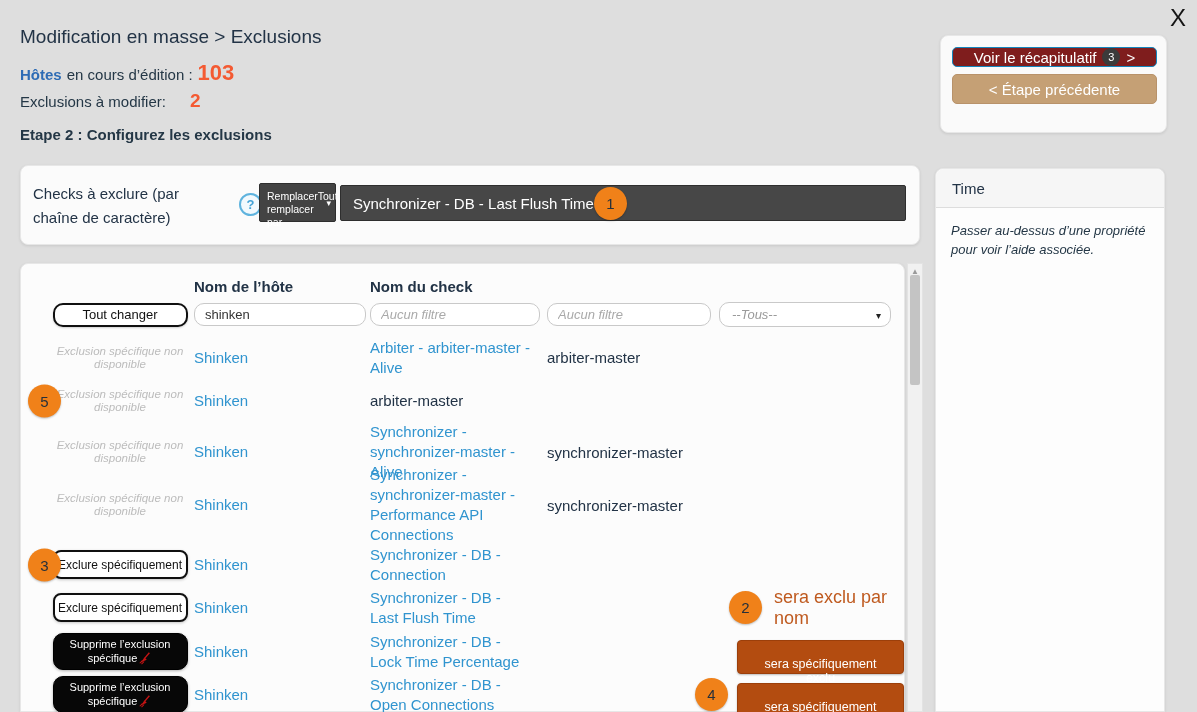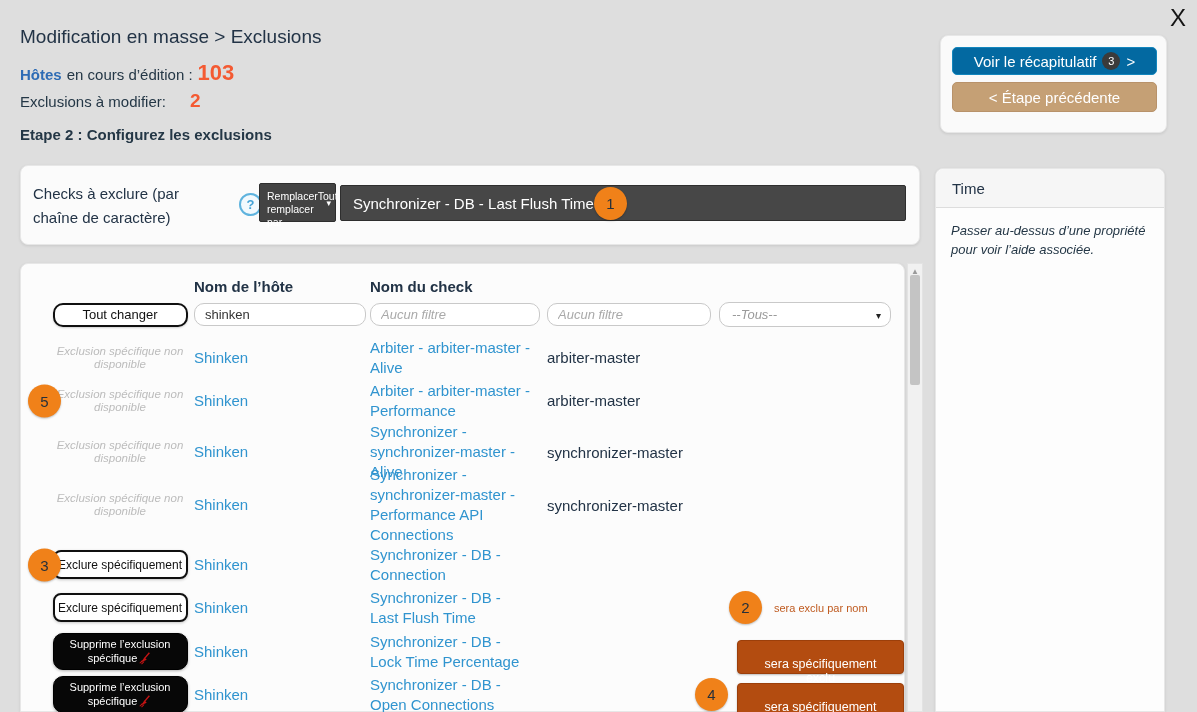--- a/index.html
+++ b/index.html
@@ -30,22 +30,22 @@
   .hosts-line .lnk { color:#2e6cb5; font-weight:600; text-decoration:none; cursor:pointer; }
   .num-big { color:#f45a32; font-size:22px; font-weight:600; }
   .excl-line { position:absolute; left:20px; top:90px; font-size:15px; display:flex; align-items:baseline; gap:24px; }
   .num-mid { color:#f45a32; font-size:19px; font-weight:600; }
   .step-line { position:absolute; left:20px; top:126px; font-size:15px; font-weight:700; }
 
   
   .nav-card { left:940px; top:35px; width:227px; height:98px; background:#fafafa; }
   .btn-primary {
     display:flex; align-items:center; justify-content:center; gap:6px;
-    margin:11px 11px 0 11px; height:28px; width:205px;
-    background:#0369a1; border:1px solid #1386bd; border-radius:5px;
+    margin:11px 11px 0 11px; height:20px; width:205px;
+    background:#7f1d1d; border:1px solid #1386bd; border-radius:5px;
     color:#fff; font-size:15px; cursor:pointer; font-family:inherit;
   }
   .btn-primary .count-pill {
     background:#3b3b3b; color:#fff; width:18px; height:18px; border-radius:50%;
     font-size:11px; display:inline-flex; align-items:center; justify-content:center;
   }
   .btn-tan {
     display:flex; align-items:center; justify-content:center;
     margin:7px 11px 0 11px; height:30px; width:205px;
     background:#c5a075; border:1px solid #b8926a; border-radius:5px;
@@ -129,21 +129,21 @@
     width:135px; min-height:37px; margin:0 auto; display:block;
     background:#070707; border:1px solid #000; border-radius:10px;
     font-size:11px; line-height:13px; color:#fff; cursor:pointer; font-family:inherit;
     padding:4px 6px; box-shadow:0 1px 3px rgba(0,0,0,.3);
   }
   .btn-remove svg { vertical-align:-3px; margin-left:1px; }
   .status-cell { display:flex; align-items:center; }
   .pad34 { padding-left:34px; gap:12px; }
   .pad42 { padding-left:42px; }
   .gap9 { gap:9px; }
-  .status-note { color:#bf5a1f; font-size:11px; }
+  .status-note { color:#bf5a1f; font-size:18px; }
   .btn-status {
     height:24px; padding:16px 14px; background:#b34c10; border:1px solid #9c3f0a; border-radius:4px;
     color:#fff; font-size:12.5px; cursor:pointer; font-family:inherit; box-shadow:0 1px 2px rgba(0,0,0,.25);margin-top:11px;
   }
 
   
   .vscroll { position:absolute; left:907px; top:263px; width:16px; height:449px; background:#f1f1f1; border:1px solid #e3e3e3; }
   .vscroll .arrow { display:block; text-align:center; font-size:8px; color:#9a9a9a; padding-top:3px; }
   .vscroll .thumb { position:absolute; left:2px; top:11px; width:10px; height:110px; background:#c4c4c4; border-radius:2px; }
 
@@ -234,21 +234,20 @@
       <div class="foreach-key">arbiter-master</div>
       <div></div>
     </div>
 
     <div class="grid-row trow h42">
       <span class="badge badge-abs badge-left">5</span>
       <div>
           <span class="na-label">Exclusion spécifique non disponible</span>
         </div>
       <div><a class="blue-link">Shinken</a></div>
-      <div class="c3"><a class="blue-link">Arbiter - arbiter-master - Performance</a></div>
       <div class="foreach-key">arbiter-master</div>
       <div></div>
     </div>
 
     <div class="grid-row trow h42">
       <div>
           <span class="na-label">Exclusion spécifique non disponible</span>
         </div>
       <div><a class="blue-link">Shinken</a></div>
       <div class="c3"><a class="blue-link">Synchronizer - synchronizer-master - Alive</a></div>

